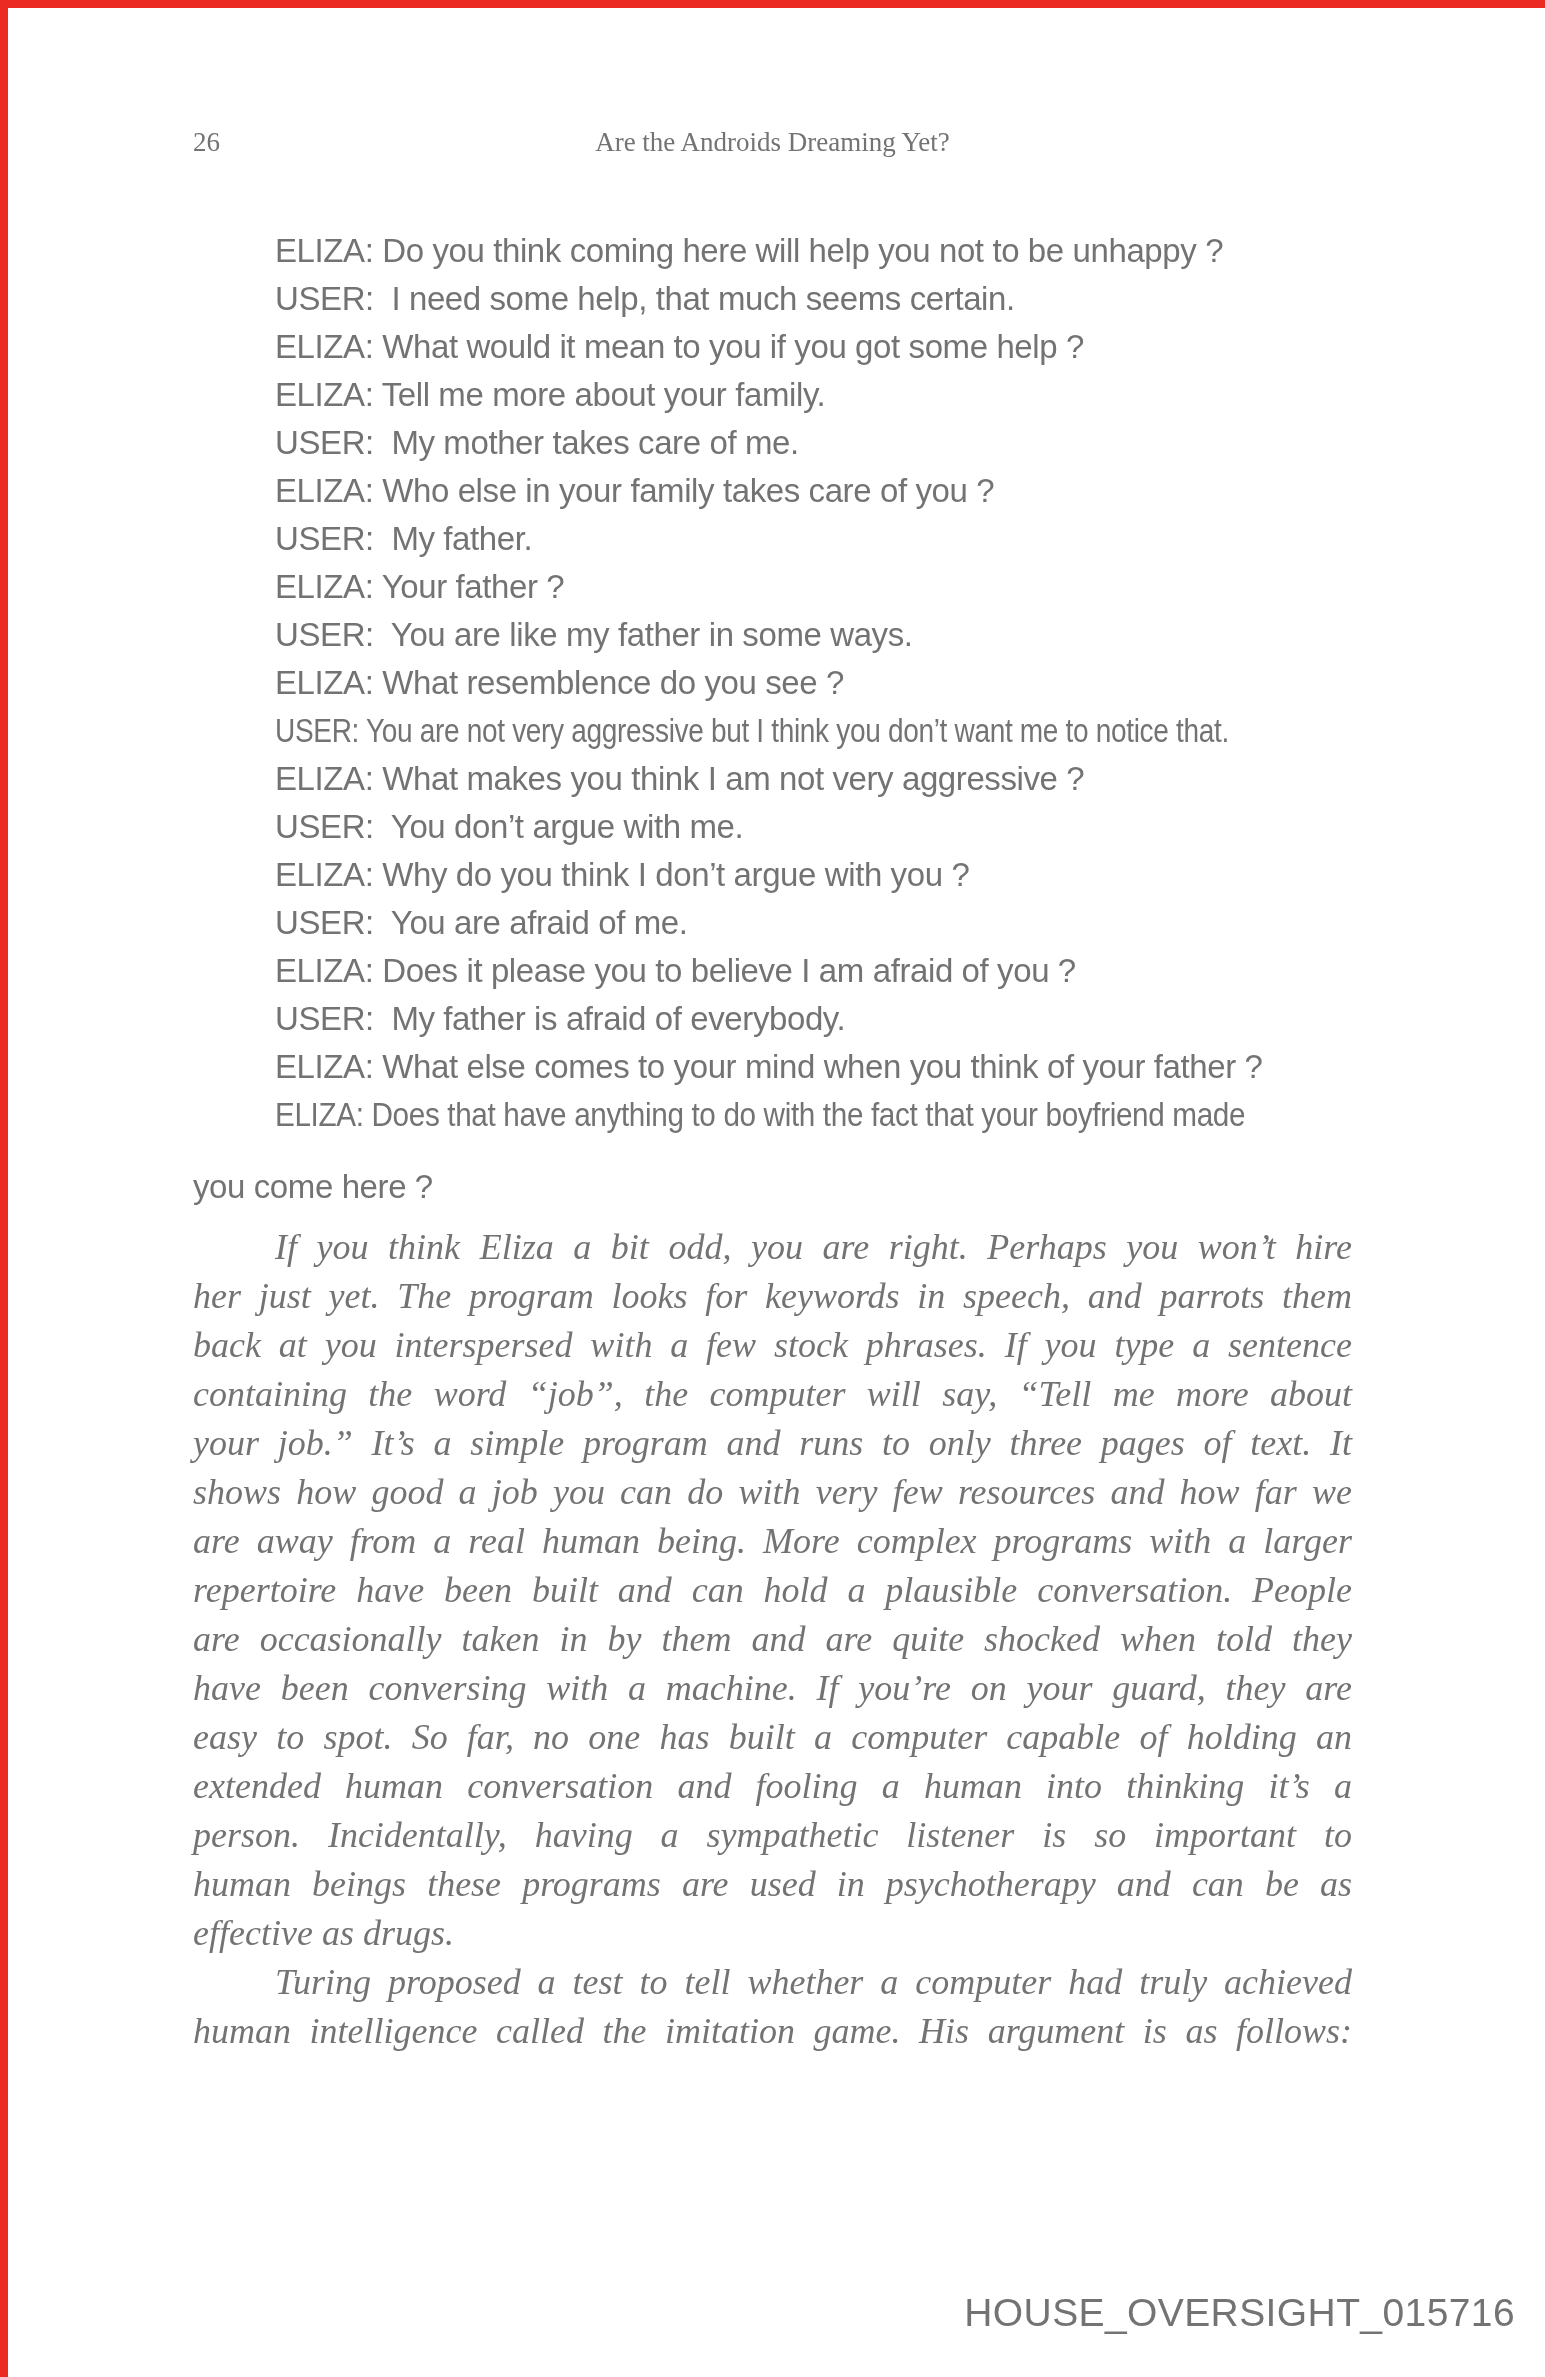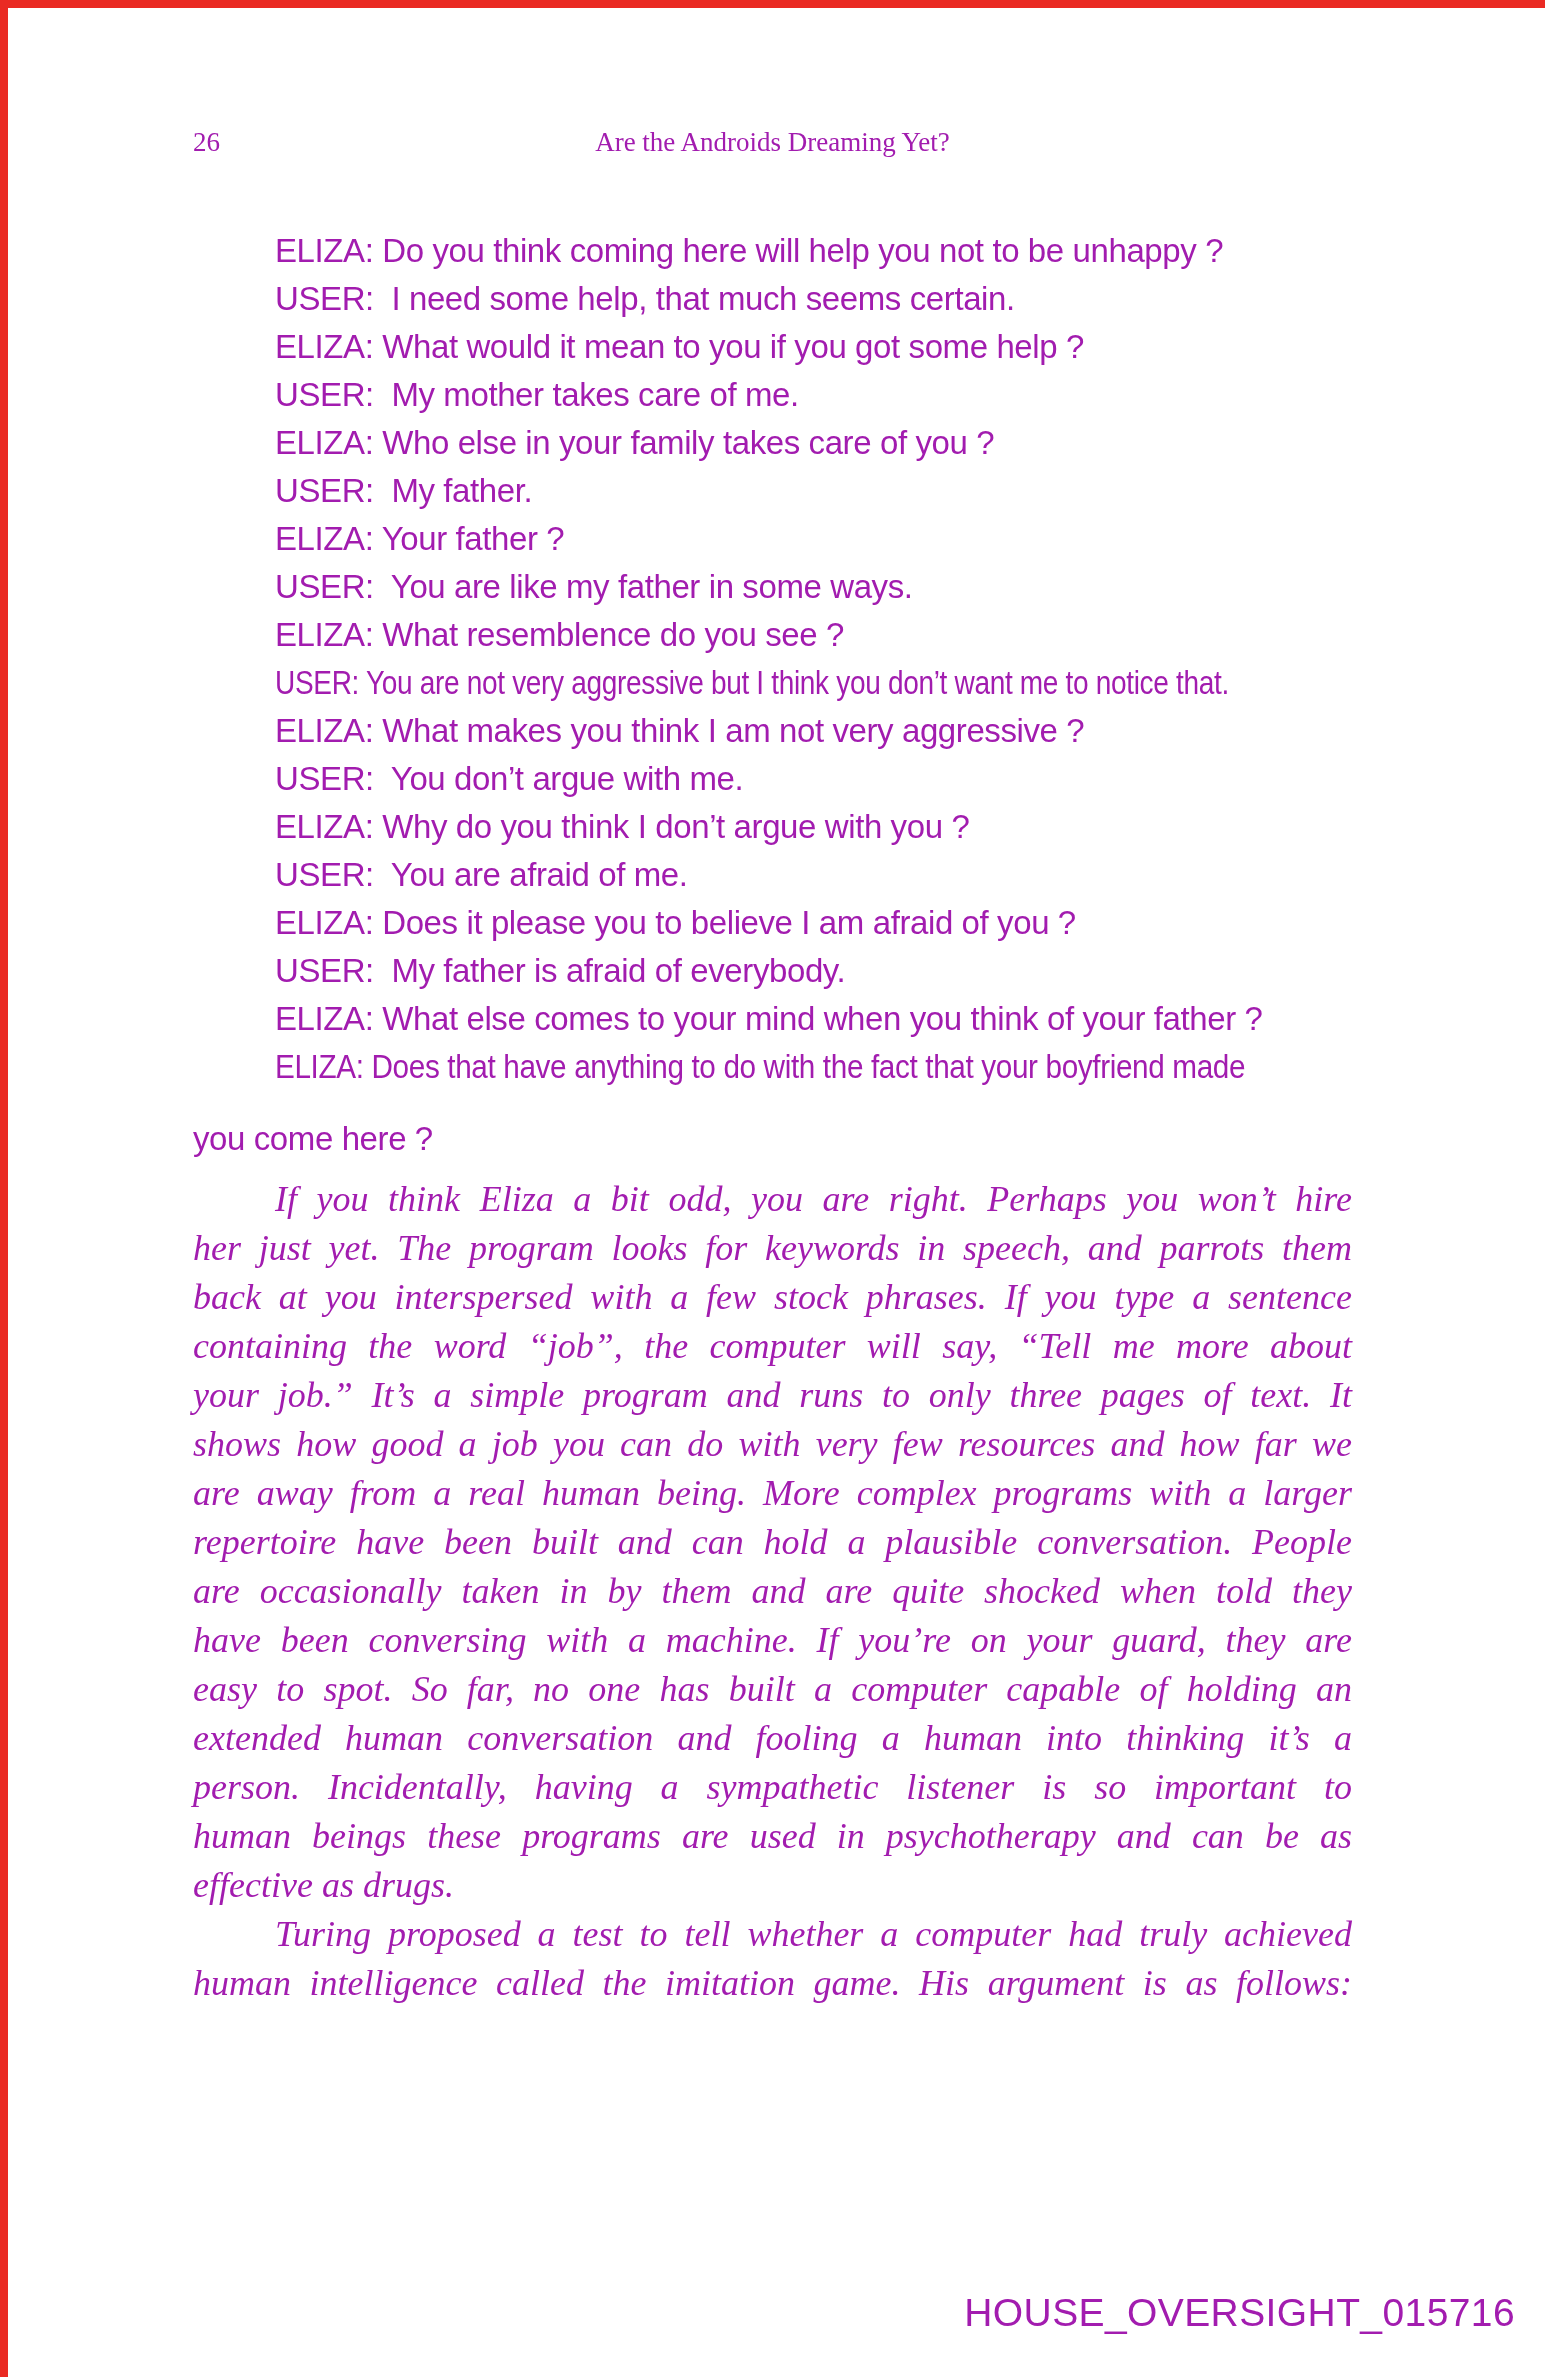--- a/index.html
+++ b/index.html
@@ -1,16 +1,16 @@
 <!DOCTYPE html>
 <html style="font-size:13.7px"><head>
 <meta charset="utf-8">
 <style>
   html,body{margin:0;padding:0;background:#ffffff;}
-  .page{position:relative;width:1545px;height:2377px;background:#ffffff;overflow:hidden;color:#a21caf;}
+  .page{position:relative;width:1545px;height:2377px;background:#ffffff;overflow:hidden;color:#737373;}
   .edge-top{position:absolute;top:0;left:0;width:1545px;height:7.7px;}
   .edge-left{position:absolute;top:0;left:0;width:7.7px;height:2377px;}
   .content{position:absolute;left:193px;top:0;width:1159px;}
   .header-row{position:relative;margin-top:127px;font-family:"Liberation Serif",serif;
               font-size:27px;line-height:31px;}
   .page-number{position:absolute;left:0;top:0;}
   .running-header{display:block;text-align:center;}
   .dialogue{margin-top:69px;font-family:"Liberation Sans",sans-serif;
             font-size:33px;line-height:48px;letter-spacing:-0.4px;}
   .dline{white-space:pre;padding-left:82px;}
@@ -34,20 +34,21 @@
   <div class="content">
     <div class="header-row">
       <span class="page-number">26</span>
       <span class="running-header">Are the Androids Dreaming Yet?</span>
     </div>
 
     <div class="dialogue" id="dialogue">
         <div class="dline"><span>ELIZA: Do you think coming here will help you not to be unhappy ?</span></div>
         <div class="dline"><span>USER:  I need some help, that much seems certain.</span></div>
         <div class="dline"><span>ELIZA: What would it mean to you if you got some help ?</span></div>
+        <div class="dline"><span>ELIZA: Tell me more about your family.</span></div>
         <div class="dline"><span>USER:  My mother takes care of me.</span></div>
         <div class="dline"><span>ELIZA: Who else in your family takes care of you ?</span></div>
         <div class="dline"><span>USER:  My father.</span></div>
         <div class="dline"><span>ELIZA: Your father ?</span></div>
         <div class="dline"><span>USER:  You are like my father in some ways.</span></div>
         <div class="dline"><span>ELIZA: What resemblence do you see ?</span></div>
         <div class="dline"><span class="squeeze" style="transform: scaleX(0.85);">USER: You are not very aggressive but I think you don’t want me to notice that.</span></div>
         <div class="dline"><span>ELIZA: What makes you think I am not very aggressive ?</span></div>
         <div class="dline"><span>USER:  You don’t argue with me.</span></div>
         <div class="dline"><span>ELIZA: Why do you think I don’t argue with you ?</span></div>

